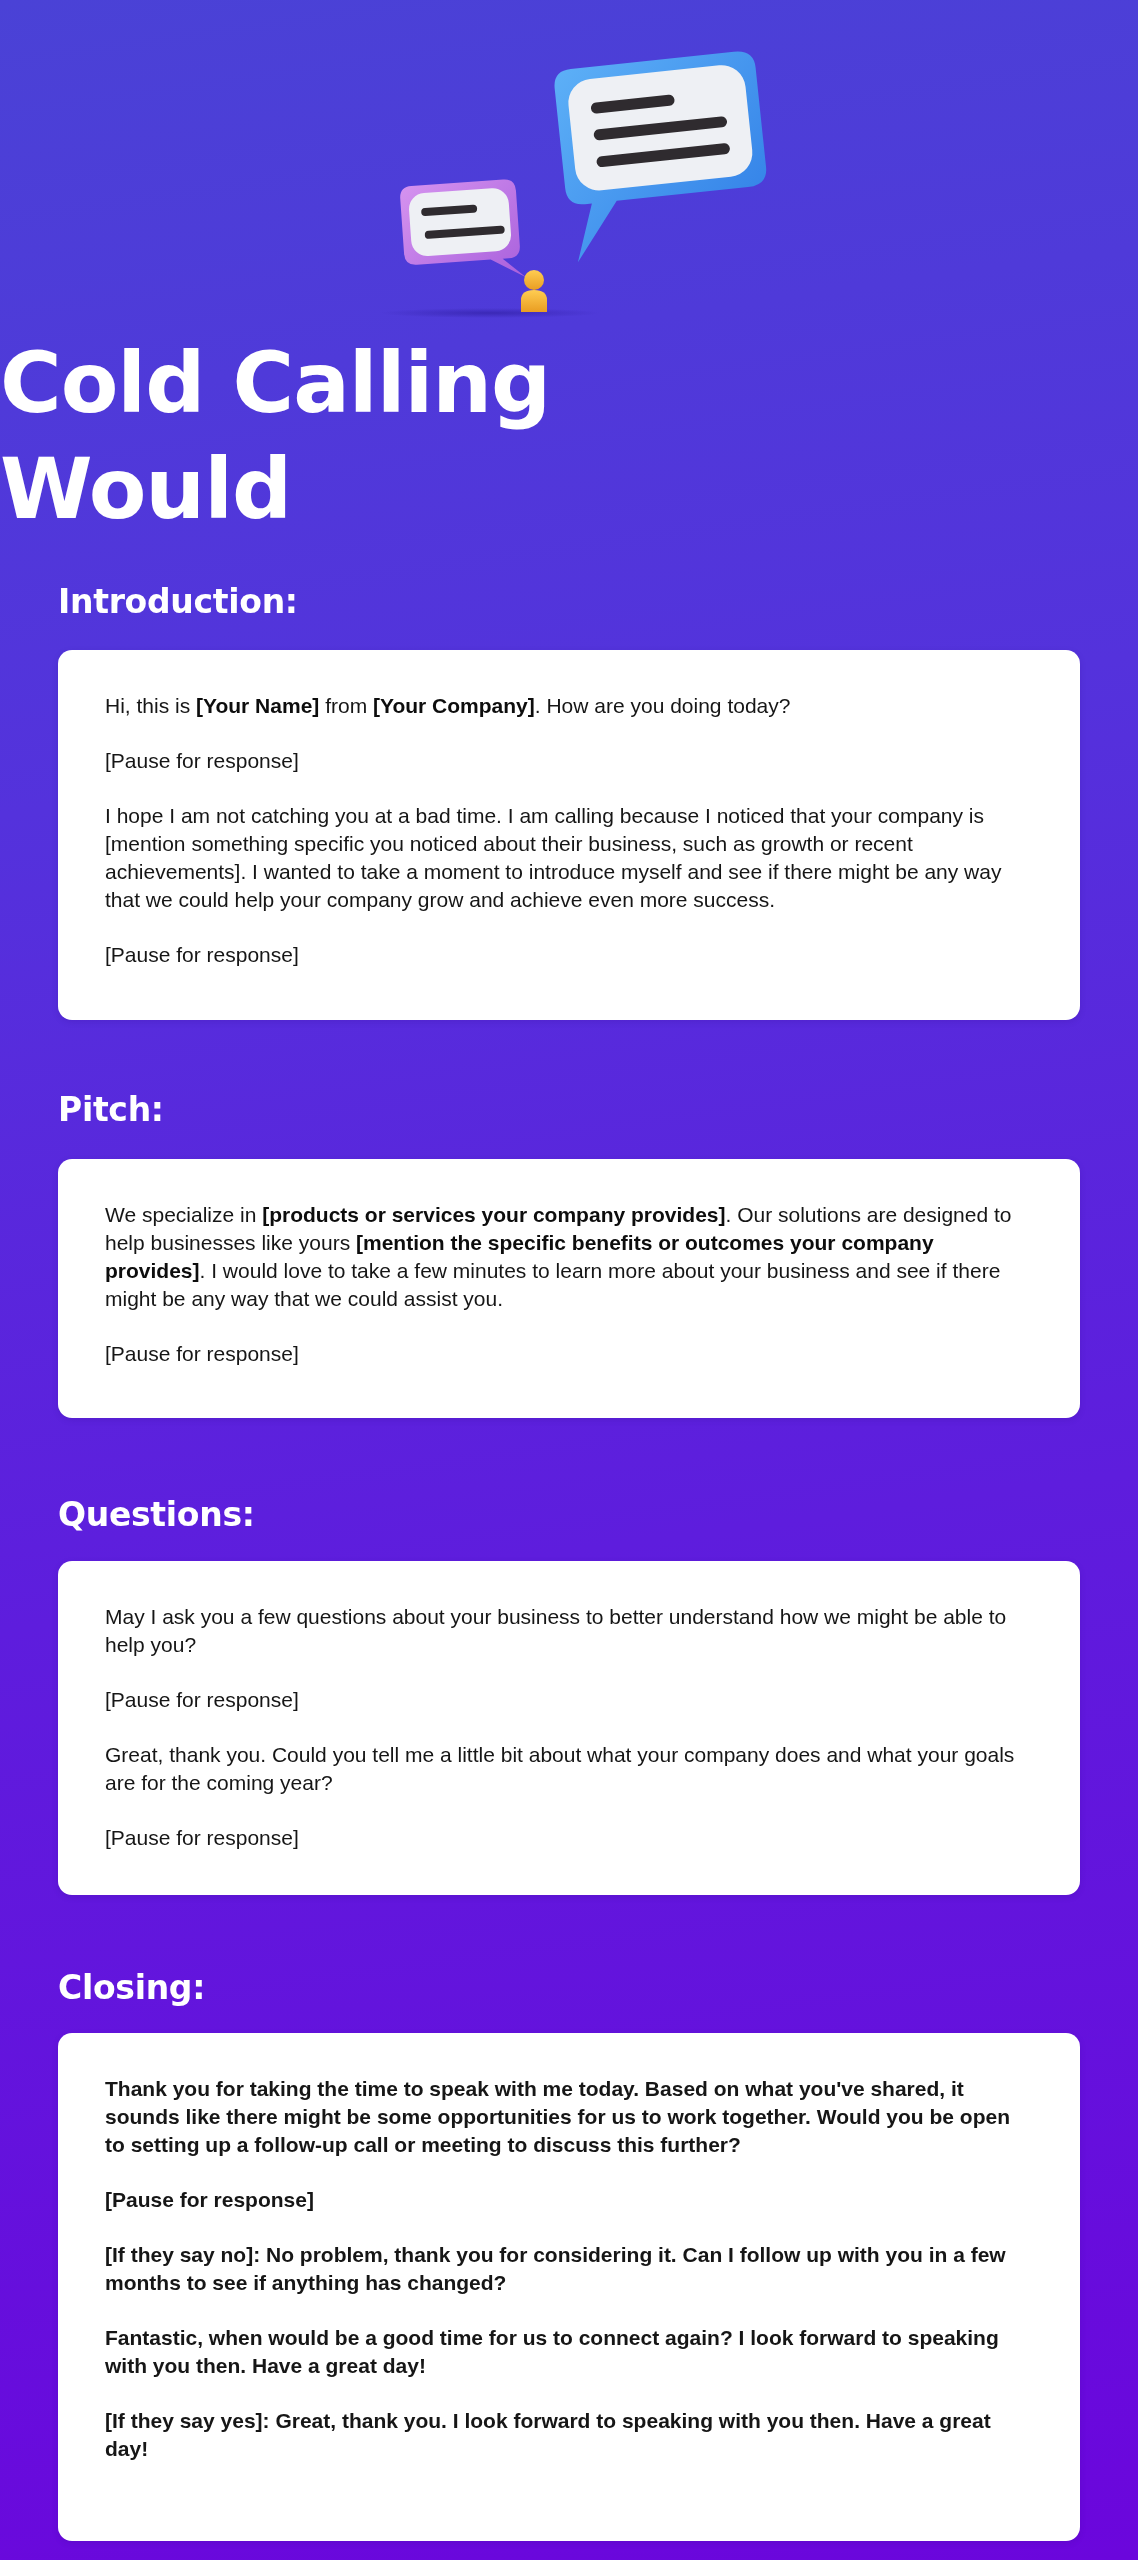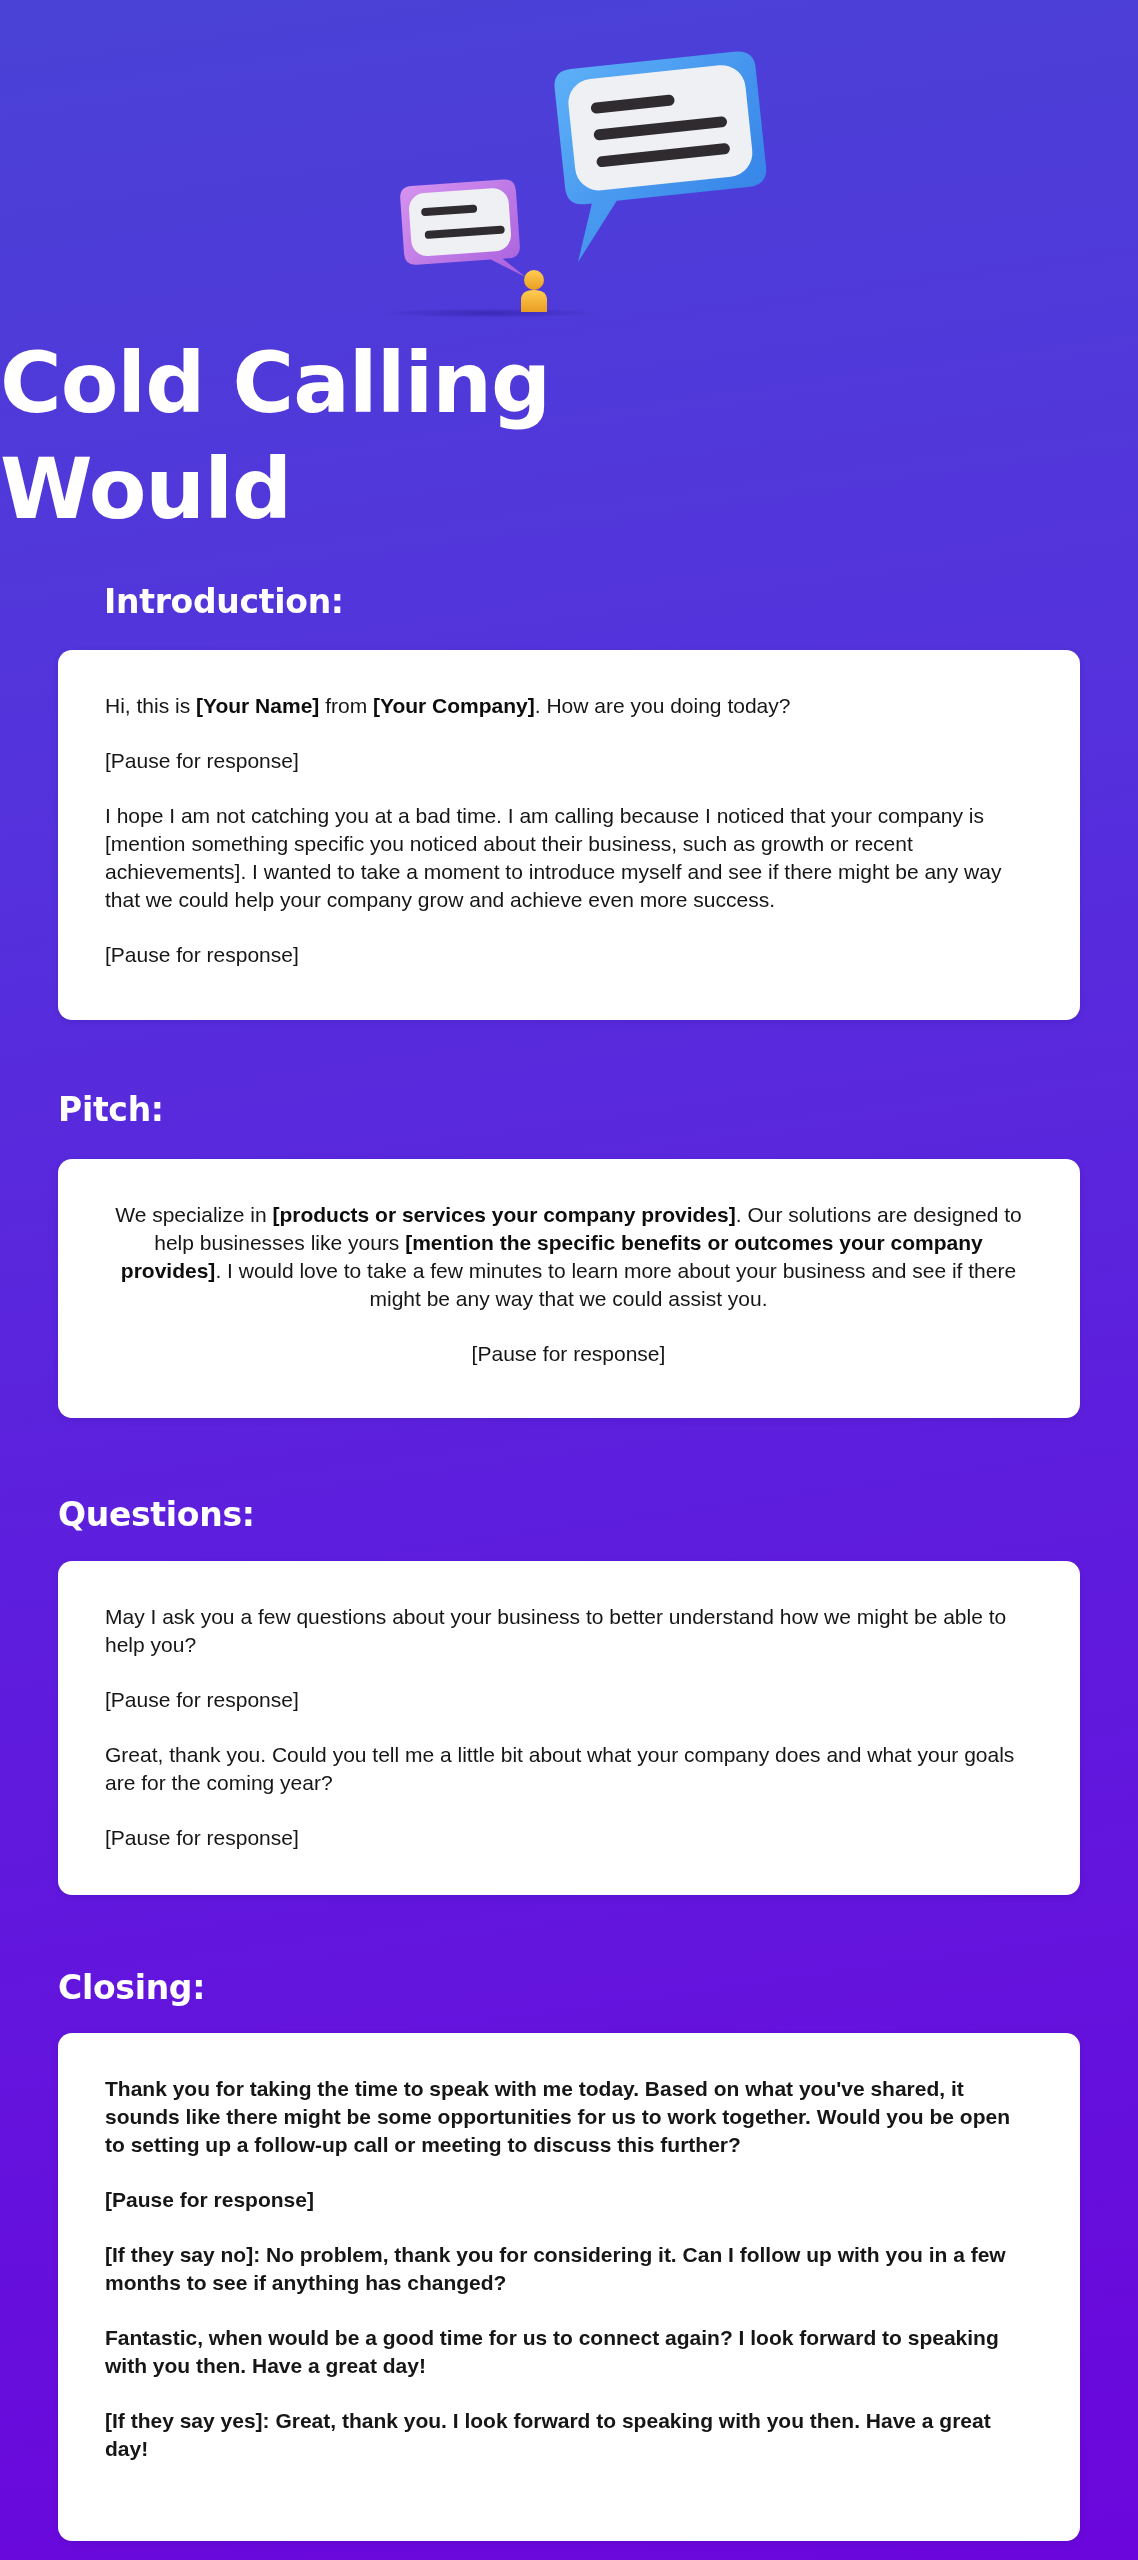--- a/index.html
+++ b/index.html
@@ -103,30 +103,30 @@
       <path d="M521,312 L521,300 Q521,290 534,290 Q547,290 547,300 L547,312 Z" fill="url(#gPerson)"></path>
     </g>
   </svg>
 </div>
 
 <h1 class="title">
   <span>Cold Calling</span><br>
   <span>Would</span>
 </h1>
 
-<h2 class="section-heading" style="top:582px;margin-left:46px;">Introduction:</h2>
+<h2 class="section-heading" style="top:582px;">Introduction:</h2>
 <div class="card" style="top:650px; height:370px;">
     <p><span>Hi, this is </span><b>[Your Name]</b><span> from </span><b>[Your Company]</b><span>. How are you doing today?</span></p>
     <p><span>[Pause for response]</span></p>
     <p><span>I hope I am not catching you at a bad time. I am calling because I noticed that your company is [mention something specific you noticed about their business, such as growth or recent achievements]. I wanted to take a moment to introduce myself and see if there might be any way that we could help your company grow and achieve even more success.</span></p>
     <p><span>[Pause for response]</span></p>
   </div>
 
 <h2 class="section-heading" style="top:1090px;">Pitch:</h2>
-<div class="card" style="top:1159px; height:259px;text-align:center;">
+<div class="card" style="top:1159px; height:259px;">
     <p><span>We specialize in </span><b>[products or services your company provides]</b><span>. Our solutions are designed to help businesses like yours </span><b>[mention the specific benefits or outcomes your company provides]</b><span>. I would love to take a few minutes to learn more about your business and see if there might be any way that we could assist you.</span></p>
     <p><span>[Pause for response]</span></p>
   </div>
 
 <h2 class="section-heading" style="top:1495px;">Questions:</h2>
 <div class="card" style="top:1561px; height:334px;">
     <p><span>May I ask you a few questions about your business to better understand how we might be able to help you?</span></p>
     <p><span>[Pause for response]</span></p>
     <p><span>Great, thank you. Could you tell me a little bit about what your company does and what your goals are for the coming year?</span></p>
     <p><span>[Pause for response]</span></p>

